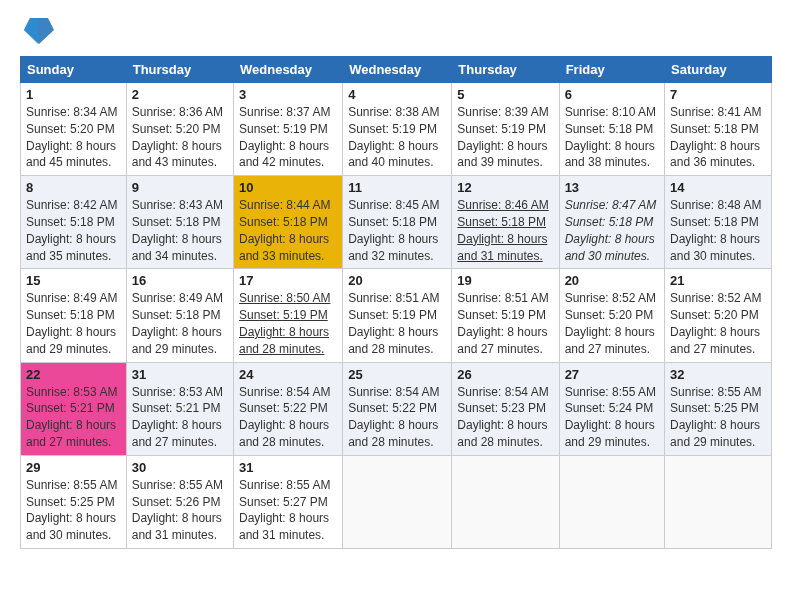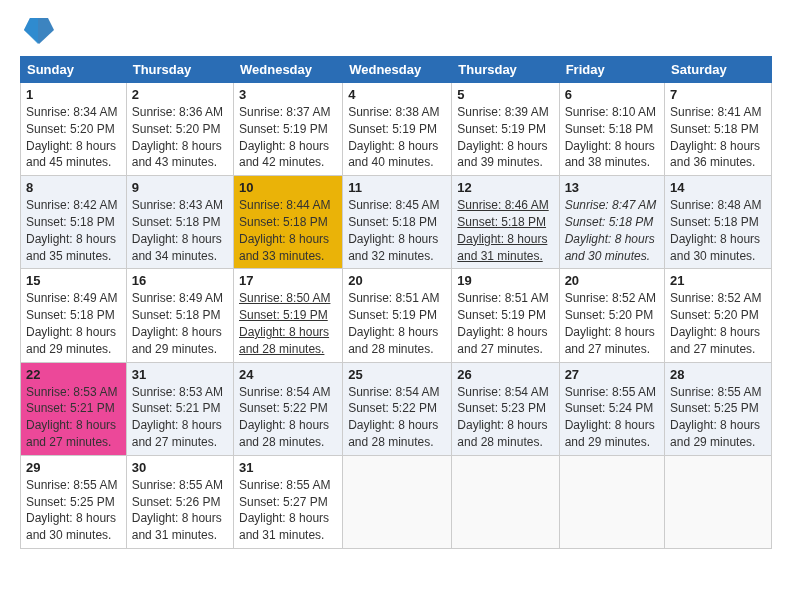--- a/index.html
+++ b/index.html
@@ -280,21 +280,21 @@
 Sunset: 5:23 PM
 Daylight: 8 hours and 28 minutes.</div>
           </td>
           <td style="background: rgb(238, 242, 248);">
             <span class="day-num">27</span>
             <div class="day-info" style="white-space: pre-line;">Sunrise: 8:55 AM
 Sunset: 5:24 PM
 Daylight: 8 hours and 29 minutes.</div>
           </td>
           <td style="background: rgb(238, 242, 248);">
-            <span class="day-num">28</span>
+            <span class="day-num">32</span>
             <div class="day-info" style="white-space: pre-line;">Sunrise: 8:55 AM
 Sunset: 5:25 PM
 Daylight: 8 hours and 29 minutes.</div>
           </td>
         </tr>
         <tr>
           <td>
             <span class="day-num">29</span>
             <div class="day-info" style="white-space: pre-line;">Sunrise: 8:55 AM
 Sunset: 5:25 PM

